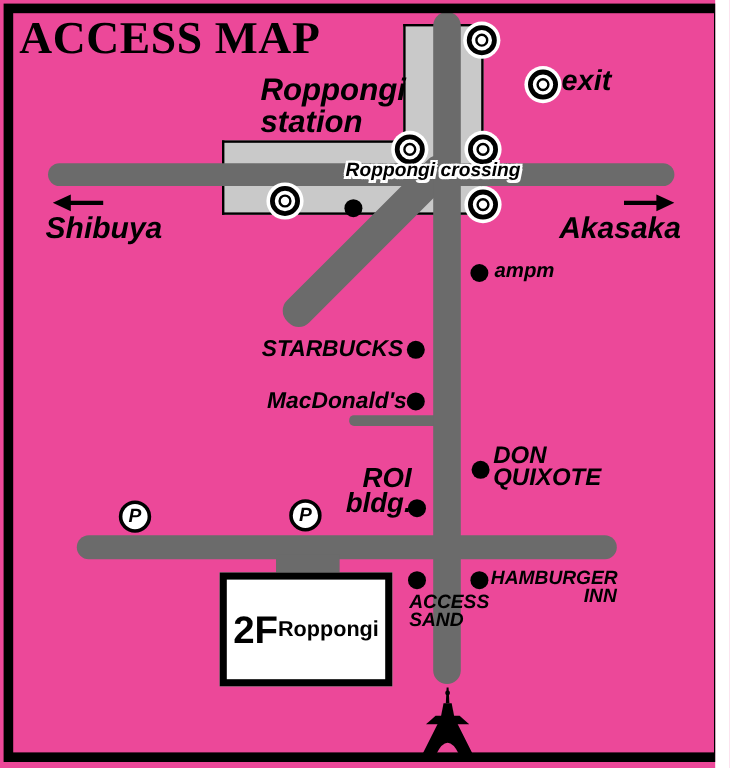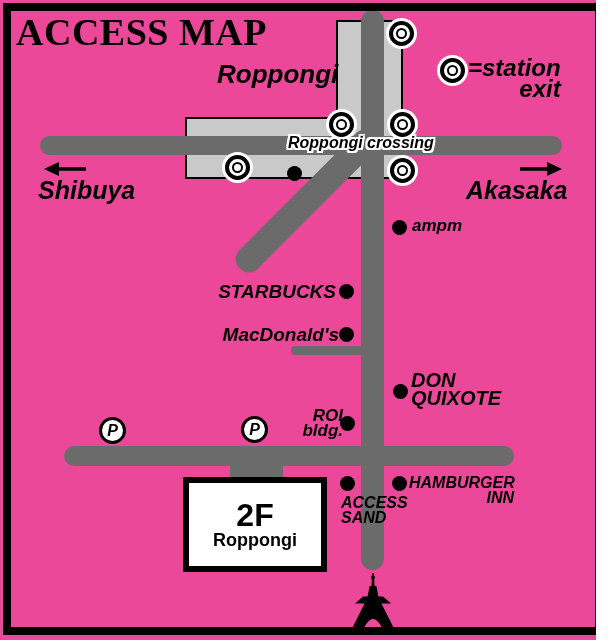--- a/index.html
+++ b/index.html
@@ -23,21 +23,21 @@
   .lbl{font-style:italic;font-weight:bold;white-space:nowrap;line-height:1.02;}
   .title{font-family:"Liberation Serif",serif;font-weight:bold;font-size:38px;letter-spacing:0.5px;white-space:nowrap;}
   .crossing{font-size:16px;text-align:left;
     text-shadow:-2px -2px 0 #fff,2px -2px 0 #fff,-2px 2px 0 #fff,2px 2px 0 #fff,0 -2px 0 #fff,0 2px 0 #fff,-2px 0 0 #fff,2px 0 0 #fff;}
   .right{text-align:right;}
   .pcircle{width:27px;height:27px;border-radius:50%;border:3px solid var(--ink-color,#000);background:#fff;
            box-sizing:border-box;display:flex;align-items:center;justify-content:center;
            font-weight:bold;font-style:italic;font-size:16px;}
   .legend{display:flex;align-items:flex-start;gap:3px;}
   .crunk{border:6px solid var(--ink-color,#000);background:#fff;box-sizing:border-box;
-         display:flex;flex-direction:column;align-items:center;justify-content:center;text-align:center;font-weight:bold;}
+         display:flex;flex-direction:row;align-items:center;justify-content:center;text-align:center;font-weight:bold;}
   .crunk .f{font-size:32px;line-height:1.0;}
   .crunk .n{font-size:24px;line-height:1.05;}
   .crunk .a{font-size:18px;line-height:1.05;}
 </style>
 </head>
 <body>
 
 <div class="stage">
 
   <div class="abs station-fill" style="left:336px;top:20px;width:67px;height:159px;"></div>
@@ -73,27 +73,27 @@
       <span class="in"></span>
     </div>
 
   <div class="abs title" style="left:16px;top:10px;">ACCESS MAP</div>
 
   <div class="abs legend" style="left:440px;top:57px;">
     <div class="exit" style="margin-top:1px;">
         <span class="in"></span>
       </div>
     <div class="lbl right" style="font-size:24px;line-height:0.88;">
-      <div>=station</div>
       <div>exit</div>
     </div>
   </div>
 
   <div class="abs lbl" style="left:217px;top:61px;font-size:26px;line-height:1.05;">
     <div>Roppongi</div>
+    <div>station</div>
   </div>
 
   <div class="abs lbl crossing" style="left:288px;top:135px;width:168px;">Roppongi crossing</div>
 
   <svg class="abs" style="left:44px;top:161px;" width="44" height="16" viewBox="0 0 44 16">
     <line x1="42" y1="8" x2="10" y2="8" stroke="#000" stroke-width="3.5"></line>
     <polygon points="0,8 15,1 15,15" fill="#000"></polygon>
   </svg>
   <div class="abs lbl" style="left:38px;top:178px;font-size:25px;font-style:italic;">Shibuya</div>
 
@@ -112,21 +112,21 @@
   <div class="abs dot" style="left:339.5px;top:475.5px;"></div>
   <div class="abs dot" style="left:391.5px;top:475.5px;"></div>
 
   <div class="abs lbl" style="left:412px;top:217px;font-size:17px;">ampm</div>
   <div class="abs lbl right" style="left:196px;top:282px;width:140px;font-size:19px;">STARBUCKS</div>
   <div class="abs lbl right" style="left:199px;top:325px;width:140px;font-size:19px;">MacDonald's</div>
   <div class="abs lbl" style="left:411px;top:372px;font-size:20px;line-height:0.88;">
     <div>DON</div>
     <div>QUIXOTE</div>
   </div>
-  <div class="abs lbl right" style="left:280px;top:408px;width:63px;font-size:17px;line-height:0.9;">
+  <div class="abs lbl right" style="left:280px;top:388px;width:63px;font-size:23px;line-height:0.9;">
     <div>ROI</div>
     <div>bldg.</div>
   </div>
   <div class="abs lbl" style="left:341px;top:495px;font-size:16px;line-height:0.95;">
     <div>ACCESS</div>
     <div>SAND</div>
   </div>
   <div class="abs lbl" style="left:409px;top:475px;width:105px;font-size:16px;line-height:0.95;">
     <div>HAMBURGER</div>
     <div class="right">INN</div>

